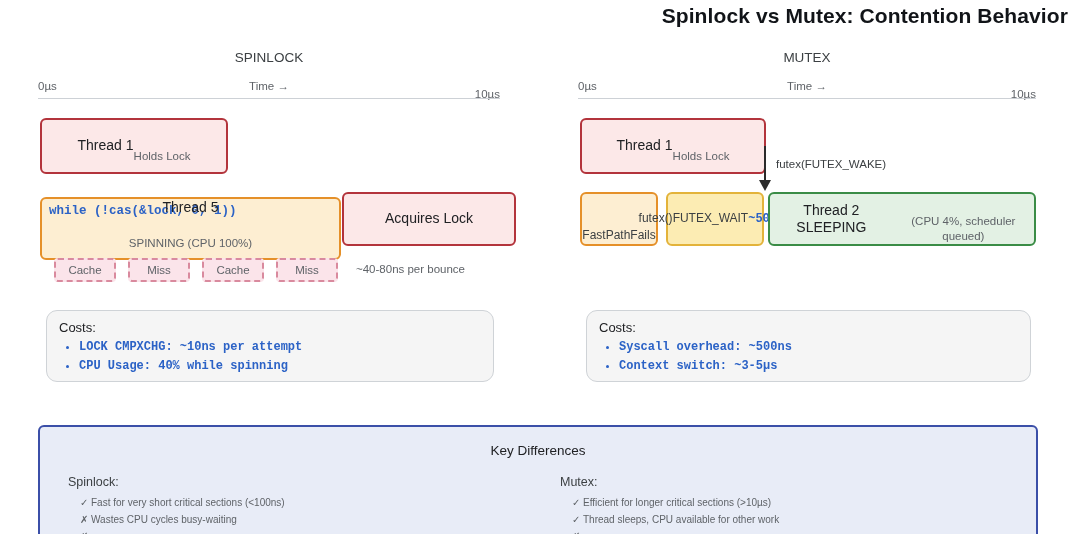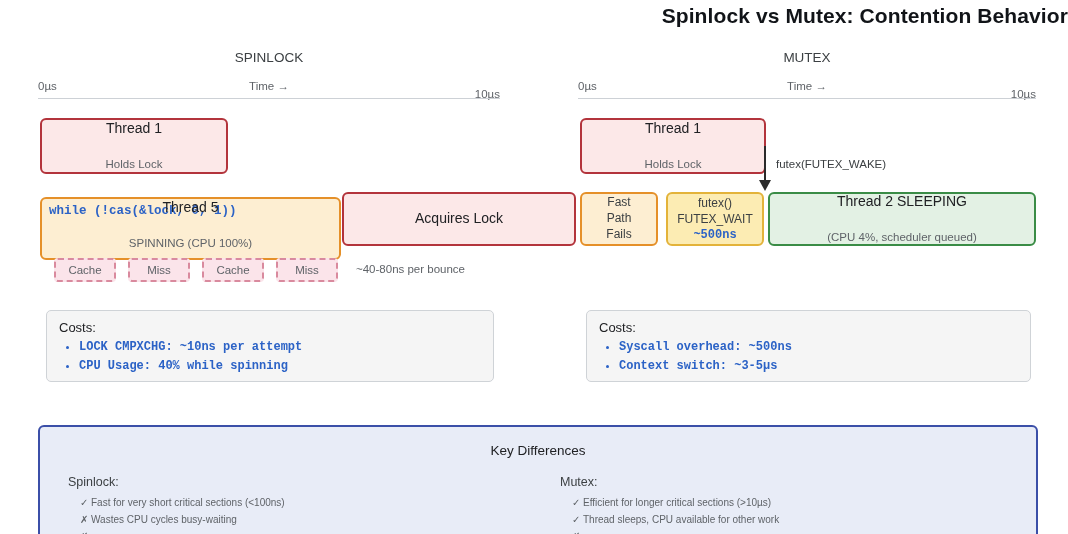--- a/index.html
+++ b/index.html
@@ -53,21 +53,21 @@
     position: absolute; left: 0; right: 0; top: 18px;
     height: 1px; background: #cdd1d6;
   }
 
   
   .blk {
     position: absolute;
     box-sizing: border-box;
     border-radius: 6px;
     display: flex;
-    flex-direction: column;
+    flex-direction: row;
     align-items: center;
     justify-content: center;
     text-align: center;
     overflow: visible;
   }
   .blk .main {
     font-size: 14px;
     color: #202124;
     line-height: 1.25;
   }
@@ -148,21 +148,21 @@
     color: #3c4043;
     white-space: nowrap;
   }
 
   
   .costs {
     position: absolute;
     box-sizing: border-box;
     background: #f5f5f5;
     border: 1px solid #cfd3d7;
-    border-radius: 5px;
+    border-radius: 11px;
     padding: 9px 12px;
   }
   .costs .hdr { font-size: 13px; color: #202124; margin-bottom: 3px; }
   .costs ul { margin: 0; padding-left: 20px; list-style: disc; }
   .costs li {
     font-family: "Liberation Mono", "DejaVu Sans Mono", monospace;
     font-size: 12px;
     font-weight: bold;
     color: #2b62c6;
     line-height: 1.55;
@@ -228,21 +228,21 @@
     </div>
 
     <div class="blk b-orng" style="left:2px; top:197px; width:301px; height:63px;">
       <div class="code-ov">while (!cas(&amp;lock, 0, 1))</div>
       <div class="spin-lab">
         <div class="main">Thread 5</div>
         <div class="sub">SPINNING (CPU 100%)</div>
       </div>
     </div>
 
-    <div class="blk b-red" style="left:304px; top:192px; width:234px; height:54px;">
+    <div class="blk b-red" style="left:304px; top:192px; width:174px; height:54px;">
       <div class="main">Acquires Lock</div>
     </div>
 
     <div class="chip" style="left:16px; top:258px; width:62px;">
       <span>Cache</span>
     </div>
     <div class="chip" style="left:90px; top:258px; width:62px;">
       <span>Miss</span>
     </div>
     <div class="chip" style="left:164px; top:258px; width:62px;">
@@ -277,21 +277,21 @@
 
     <div class="blk b-red" style="left:2px; top:118px; width:186px; height:56px;">
       <div class="main">Thread 1</div>
       <div class="sub">Holds Lock</div>
     </div>
 
     <div class="arrow-line" style="left:186px; top:146px; height:38px;"></div>
     <div class="arrow-head" style="left:181px; top:180px;"></div>
     <div class="arrow-label" style="left:198px; top:158px;">futex(FUTEX_WAKE)</div>
 
-    <div class="blk b-orng" style="left:2px; top:192px; width:78px; height:54px;">
+    <div class="blk b-orng" style="left:2px; top:192px; width:78px; height:54px;align-items:flex-end;">
       <div class="stack">Fast</div>
       <div class="stack">Path</div>
       <div class="stack">Fails</div>
     </div>
 
     <div class="blk b-yel" style="left:88px; top:192px; width:98px; height:54px;">
       <div class="stack">futex()</div>
       <div class="stack">FUTEX_WAIT</div>
       <div class="mono-blue">~500ns</div>
     </div>

